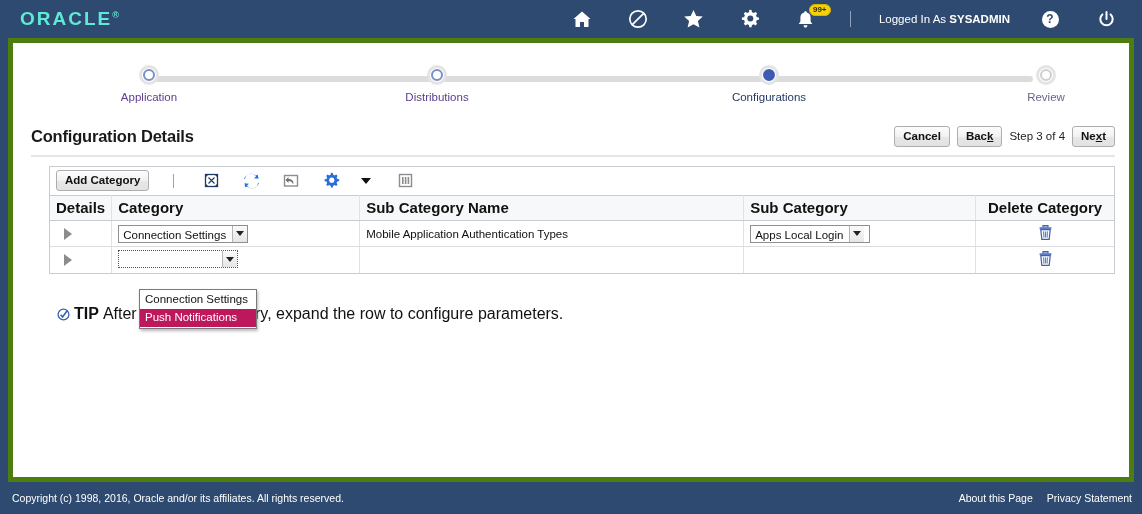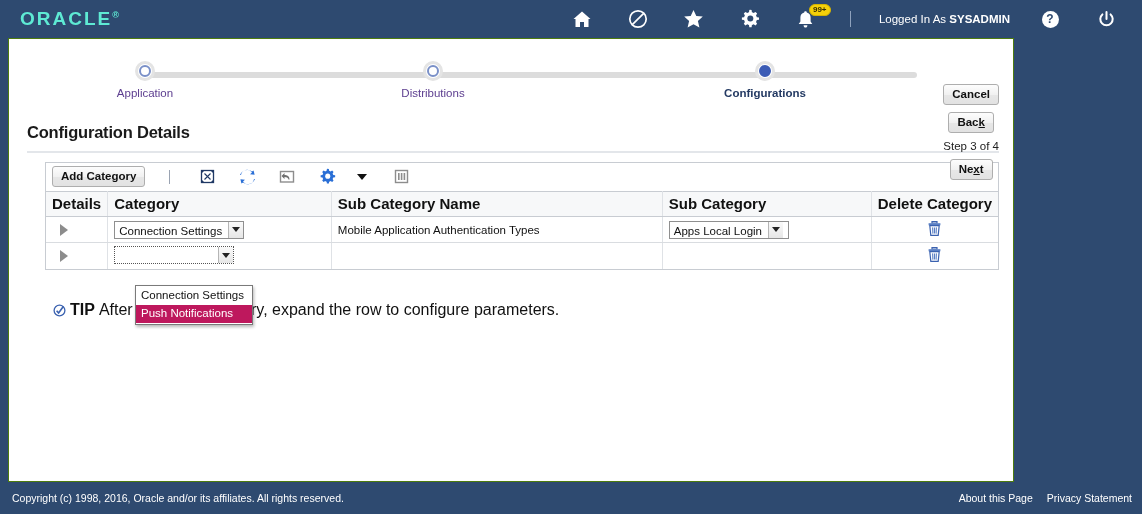--- a/index.html
+++ b/index.html
@@ -87,23 +87,23 @@
     font-size: 12px;
     font-weight: bold;
     display: flex; align-items: center; justify-content: center;
     line-height: 1;
   }
 
   
   .content-frame {
     position: absolute;
     left: 8px; top: 38px;
-    width: 1006px; height: 444px;
-    background: #ffffff;
-    border: 1px solid #4d7c0f;
+    width: 1126px; height: 444px;
+    background: #ffffff;
+    border: 5px solid #4d7c0f;
     overflow: hidden;
   }
 
   
   .train {
     position: relative;
     height: 56px;
     margin-top: 22px;
   }
   .train-line {
@@ -147,21 +147,21 @@
     border-color: #cfcfcf;
     background: #ffffff;
   }
   .train-label {
     font-size: 11.5px;
     color: #5c3d8f;
     white-space: nowrap;
   }
   .train-step.current .train-label {
     color: #243a63;
-    font-weight: bold;
+    font-weight: normal;
   }
   .train-step.todo .train-label { color: #6b5f86; }
 
   
   .title-row {
     position: relative;
     padding: 0 14px 0 18px;
     height: 30px;
     display: flex;
     align-items: center;
@@ -170,21 +170,20 @@
     font-size: 16.5px;
     font-weight: bold;
     color: #1a1a1a;
     letter-spacing: -0.2px;
   }
   .title-actions {
     margin-left: auto;
     display: flex;
     align-items: center;
     gap: 7px;
-    flex-direction: column;
   }
   .btn {
     background: linear-gradient(to bottom, #fdfdfd 0%, #f1f1f1 50%, #e7e7e7 51%, #e2e2e2 100%);
     border: 1px solid #aeaeae;
     border-radius: 3px;
     font-size: 11.5px;
     font-weight: bold;
     color: #111111;
     padding: 2px 8px 3px 8px;
     line-height: 14px;

